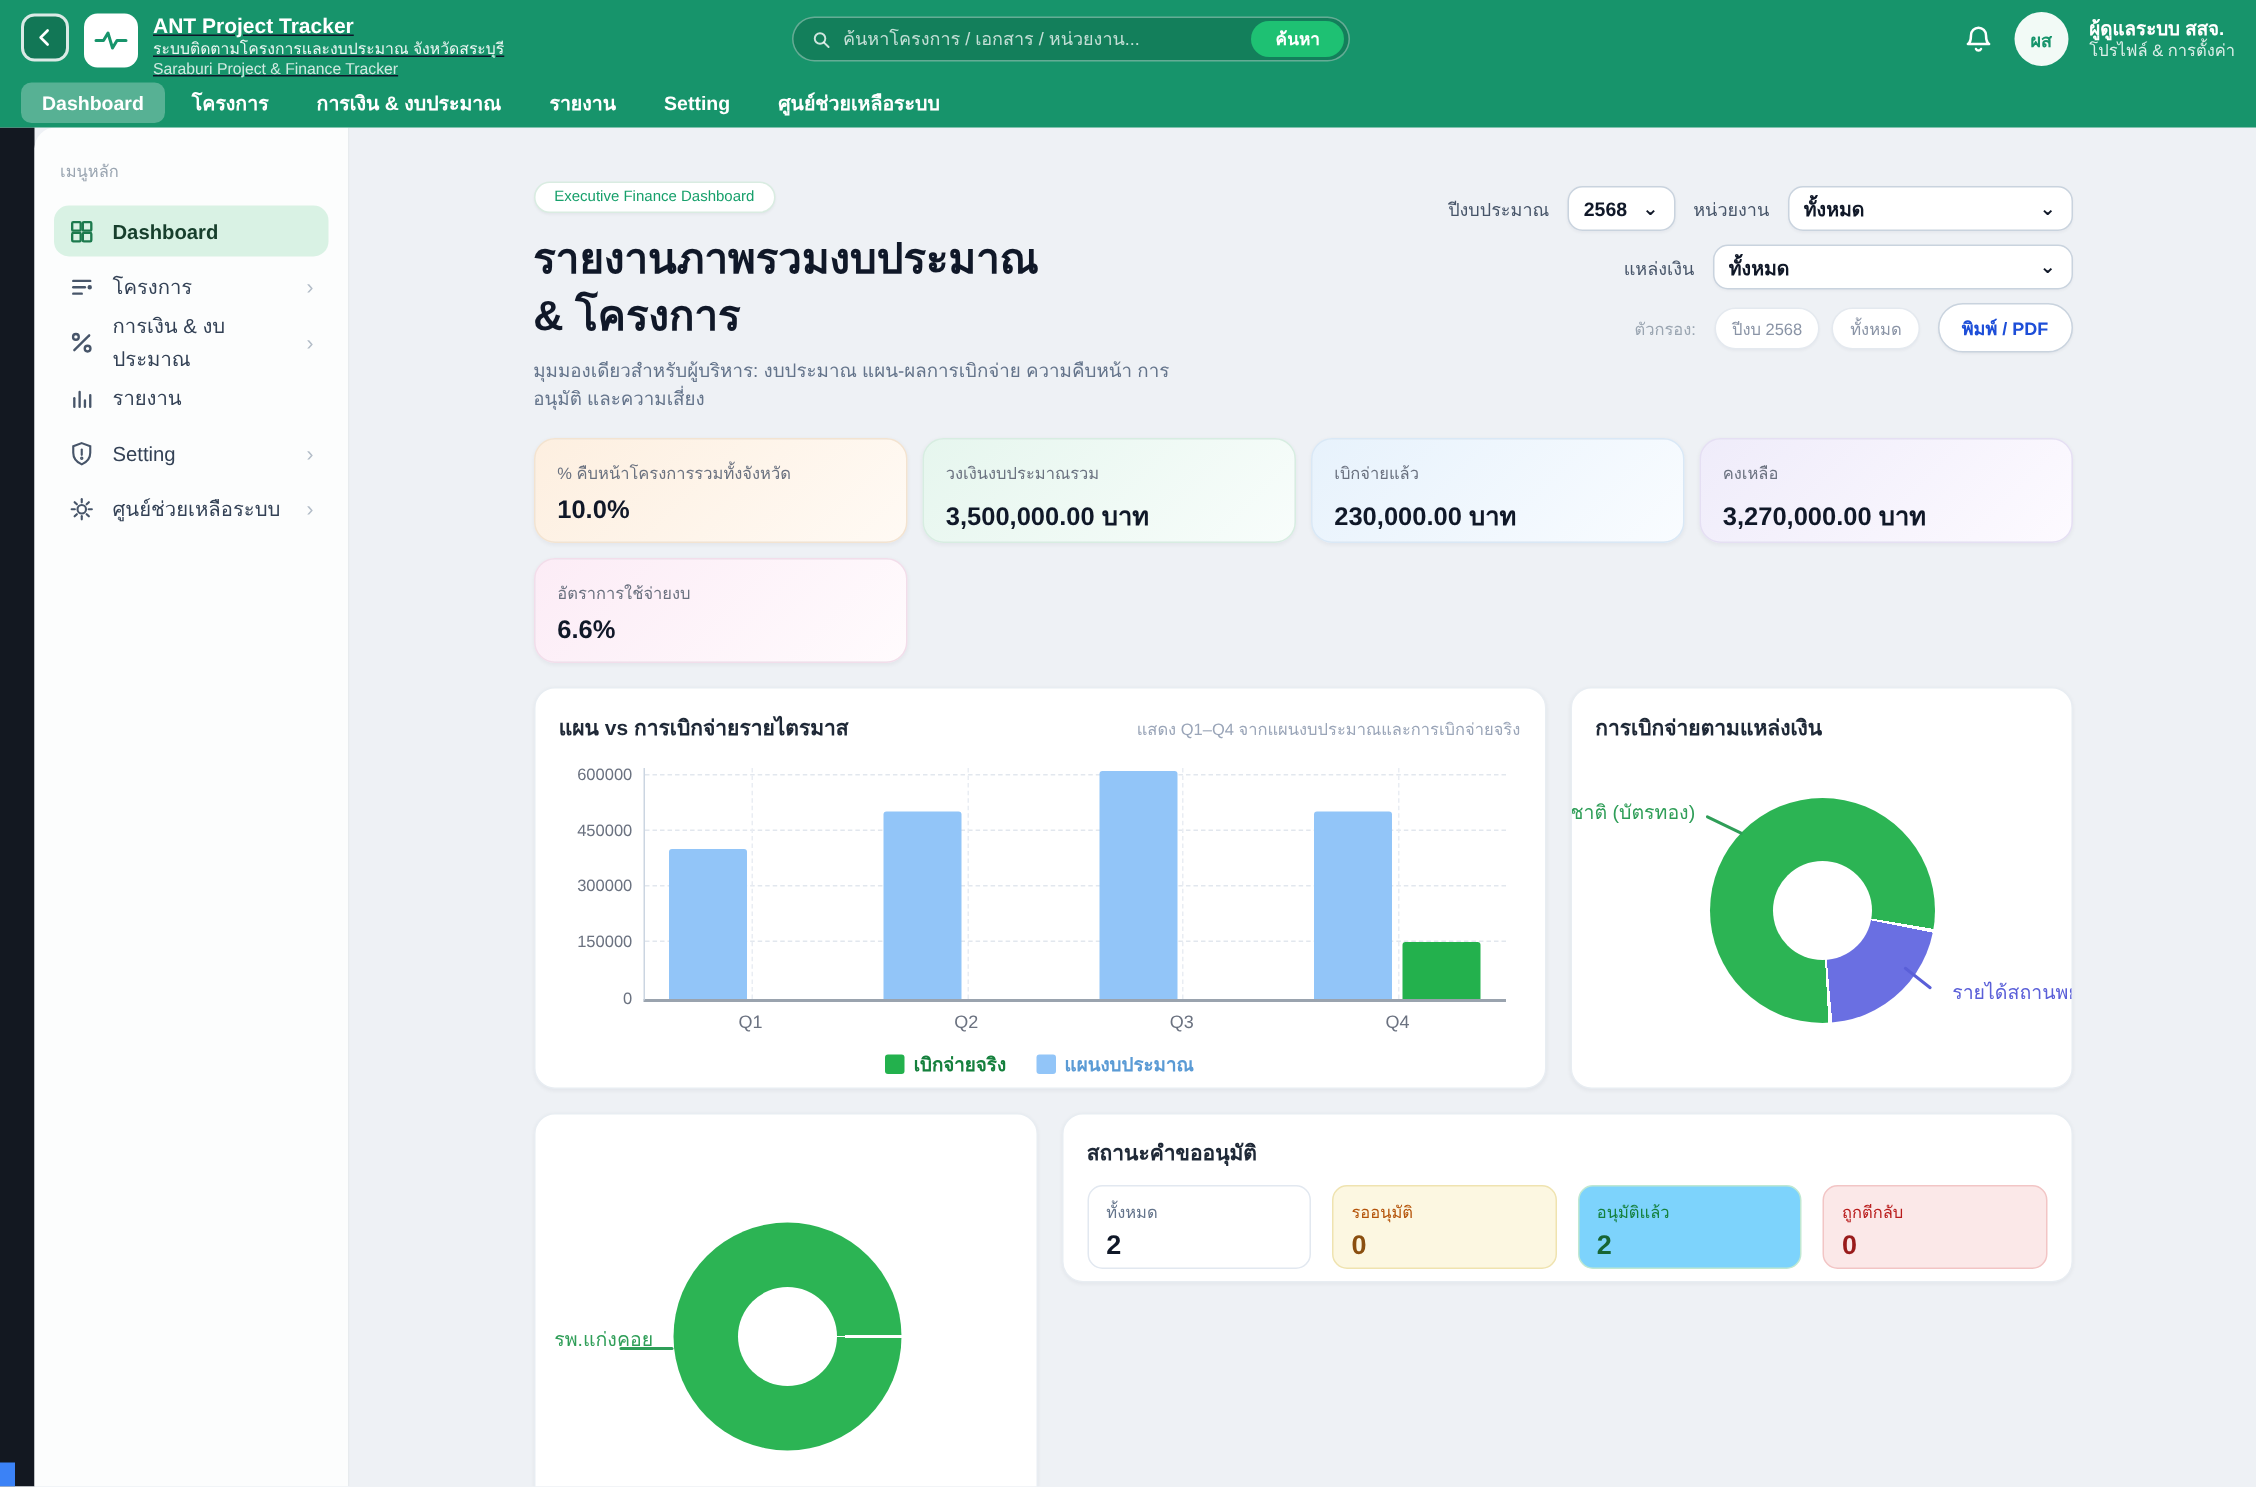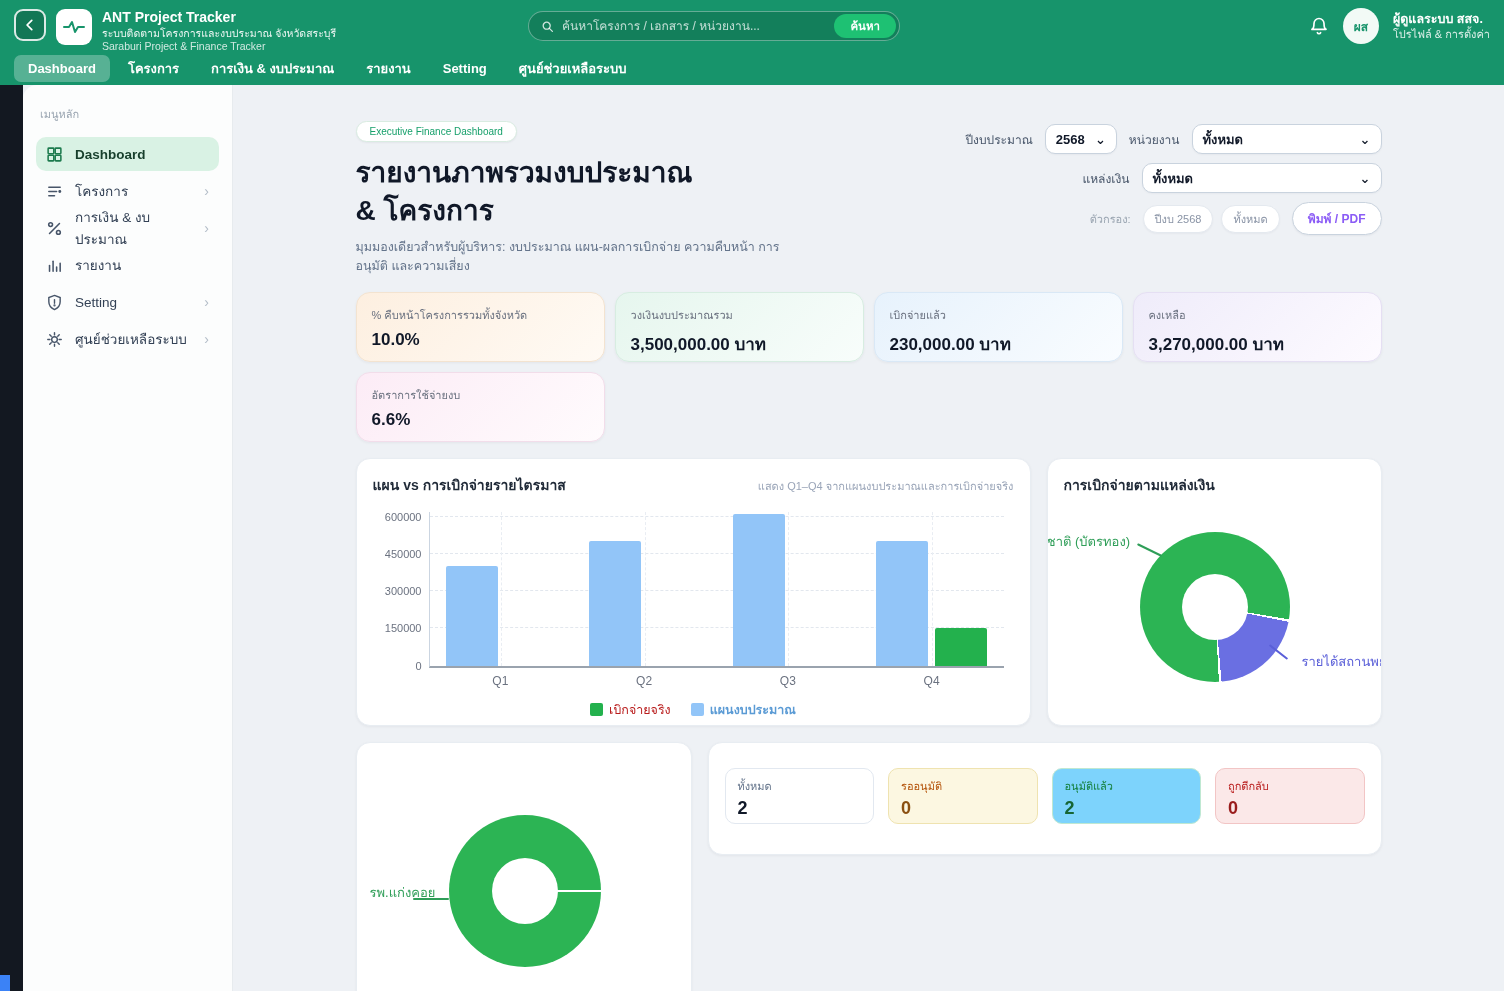--- a/index.html
+++ b/index.html
@@ -1,21 +1,21 @@
 <!DOCTYPE html>
 <html><head>
 <meta charset="utf-8">
 <style>
   * { box-sizing: border-box; margin: 0; padding: 0; }
   html,body { width:1504px; height:991px; overflow:hidden; }
   body { font-family:"Liberation Sans","DejaVu Sans",sans-serif; background:#eef1f5; position:relative; color:#0f172a; }
 
   
   .header { position:absolute; top:0; left:0; width:100%; height:85px; background:#17946b; z-index:10; }
-  .header-top { display:flex; align-items:flex-start; padding:9px 14px 0 14px; height:50px; position:relative; }
+  .header-top { display:flex; align-items:flex-start; padding:9px 14px 0 14px; height:50px; position:relative;text-decoration:underline; }
   .back-btn { width:32px; height:32px; border:2px solid rgba(255,255,255,.85); background:rgba(6,48,34,.28); border-radius:9px; display:flex; align-items:center; justify-content:center; color:#fff; cursor:pointer; flex:0 0 auto; }
   .logo-box { width:36px; height:36px; background:#fff; border-radius:9px; margin-left:10px; display:flex; align-items:center; justify-content:center; color:#17946b; flex:0 0 auto; }
   .app-titles { margin-left:10px; color:#fff; line-height:1.25; }
   .app-titles .t1 { font-size:14px; font-weight:bold; }
   .app-titles .t2 { font-size:10.5px; color:rgba(255,255,255,.92); }
   .app-titles .t3 { font-size:10.5px; color:rgba(255,255,255,.8); }
   .search-wrap { position:absolute; left:528px; top:11px; width:372px; height:30px; background:rgba(0,0,0,.14); border:1px solid rgba(255,255,255,.35); border-radius:16px; display:flex; align-items:center; padding:0 3px 0 12px; }
   .search-wrap .s-icon { color:rgba(255,255,255,.8); display:flex; }
   .search-input { flex:1; background:transparent; border:none; outline:none; color:rgba(255,255,255,.95); font-size:12px; padding:0 8px; font-family:inherit; }
   .search-input::placeholder { color:rgba(255,255,255,.75); }
@@ -55,21 +55,21 @@
   .page-title { font-size:28px; font-weight:bold; color:#101828; line-height:1.34; margin-top:12px; width:360px; }
   .page-sub { font-size:12.5px; color:#64748b; margin-top:9px; width:440px; line-height:1.5; }
   .filters { display:flex; flex-direction:column; align-items:flex-end; gap:9px; padding-top:3px; }
   .f-row { display:flex; align-items:center; gap:12px; }
   .f-label { font-size:12px; color:#475569; }
   .select { background:#fff; border:1px solid #c9d3de; border-radius:10px; height:30px; display:flex; align-items:center; justify-content:space-between; padding:0 10px; font-size:13px; font-weight:bold; color:#101828; cursor:pointer; box-shadow:0 1px 2px rgba(15,23,42,.04); }
   .select .car { font-size:13px; margin-left:10px; }
   .w-sm { width:72px; } .w-md { width:190px; } .w-lg { width:240px; }
   .chips-label { font-size:11px; color:#9aa5b1; }
   .chip { background:#fff; border:1px solid #e4e9ef; border-radius:999px; padding:4px 11px; font-size:11px; color:#8a94a6; box-shadow:0 1px 2px rgba(15,23,42,.04); }
-  .print-btn { background:#fff; border:1px solid #c9d3de; border-radius:999px; padding:6px 15px; font-size:12px; font-weight:bold; color:#8b5cf6; cursor:pointer; font-family:inherit; box-shadow:0 1px 2px rgba(15,23,42,.05); }
+  .print-btn { background:#fff; border:1px solid #c9d3de; border-radius:999px; padding:6px 15px; font-size:12px; font-weight:bold; color:#1d4ed8; cursor:pointer; font-family:inherit; box-shadow:0 1px 2px rgba(15,23,42,.05); }
 
   
   .stats-grid { display:flex; flex-wrap:wrap; gap:10px; margin-top:16px; }
   .stat-card { width:249px; height:70px; border-radius:14px; padding:13px 15px; box-shadow:0 1px 3px rgba(15,23,42,.05); }
   .stat-card .lbl { font-size:11px; color:#6b7280; }
   .stat-card .val { font-size:17px; font-weight:bold; color:#101828; margin-top:6px; }
   .theme-peach    { background:linear-gradient(135deg,#fdefe0,#fffaf4); border:1px solid #f3e3d0; }
   .theme-mint     { background:linear-gradient(135deg,#e6f6ee,#f8fdfb); border:1px solid #d7ede1; }
   .theme-sky      { background:linear-gradient(135deg,#e7f2fc,#f9fcff); border:1px solid #d9e8f6; }
   .theme-lavender { background:linear-gradient(135deg,#efecfa,#fdfaff); border:1px solid #e5dff3; }
@@ -360,21 +360,21 @@
             </div>
           <div class="xlabels" id="bar-xlabels">
               <div>Q1</div>
               <div>Q2</div>
               <div>Q3</div>
               <div>Q4</div>
             </div>
           <div class="legend" id="bar-legend">
               <div class="legend-item">
                 <span class="legend-box" style="background: rgb(35, 177, 77);"></span>
-                <span style="color: #b91c1c; font-weight: normal;">เบิกจ่ายจริง</span>
+                <span style="color: #15803d; font-weight: bold;">เบิกจ่ายจริง</span>
               </div>
               <div class="legend-item">
                 <span class="legend-box" style="background: rgb(146, 197, 248);"></span>
                 <span style="color: rgb(91, 155, 213); font-weight: bold;">แผนงบประมาณ</span>
               </div>
             </div>
         </section>
 
         <section class="card donut-card">
           <div class="card-title">การเบิกจ่ายตามแหล่งเงิน</div>
@@ -388,20 +388,21 @@
 
       <div class="bottom-row">
 
         <section class="card dept-card">
           <div class="donut" id="donut-dept" style="left: 92px; top: 72px; width: 152px; height: 152px; background: conic-gradient(from 90deg, rgb(255, 255, 255) 0deg, rgb(255, 255, 255) 1deg, rgb(44, 180, 84) 1deg, rgb(44, 180, 84) 359deg, rgb(255, 255, 255) 359deg, rgb(255, 255, 255) 360deg);"></div>
           <div class="donut-lbl" style="left:13px; top:139px; color:#2f9e58;">รพ.แก่งคอย</div>
           <div class="leader" style="left:56px; top:155px; width:36px; background:#2f9e58;"></div>
         </section>
 
         <section class="card appr-card">
+          <div class="card-title">สถานะคำขออนุมัติ</div>
           <div class="appr-grid" id="appr-grid">
               <div class="appr-item ap-total">
                 <div class="lbl">ทั้งหมด</div>
                 <div class="val">2</div>
               </div>
               <div class="appr-item ap-pending">
                 <div class="lbl">รออนุมัติ</div>
                 <div class="val">0</div>
               </div>
               <div class="appr-item ap-approved">

